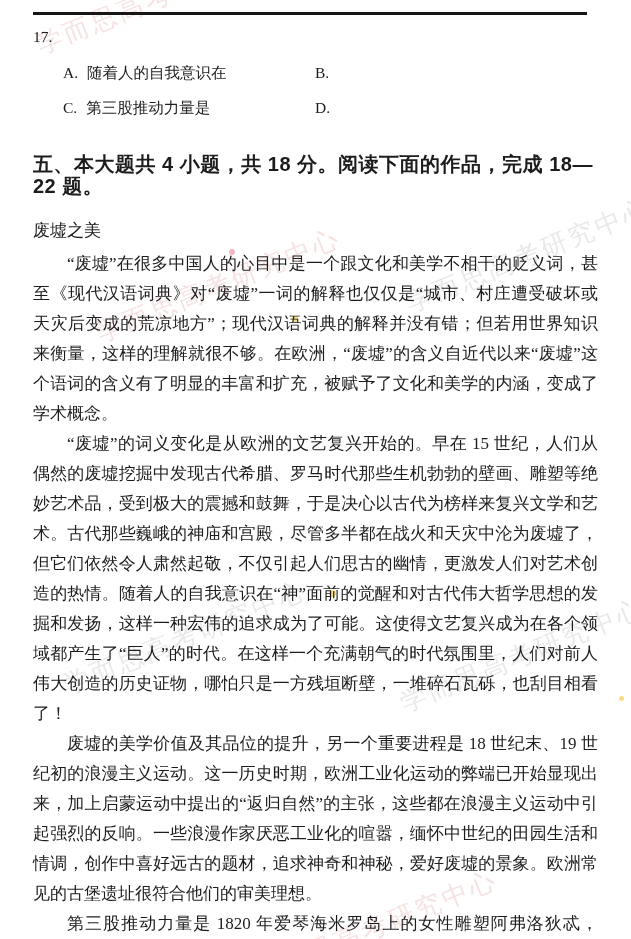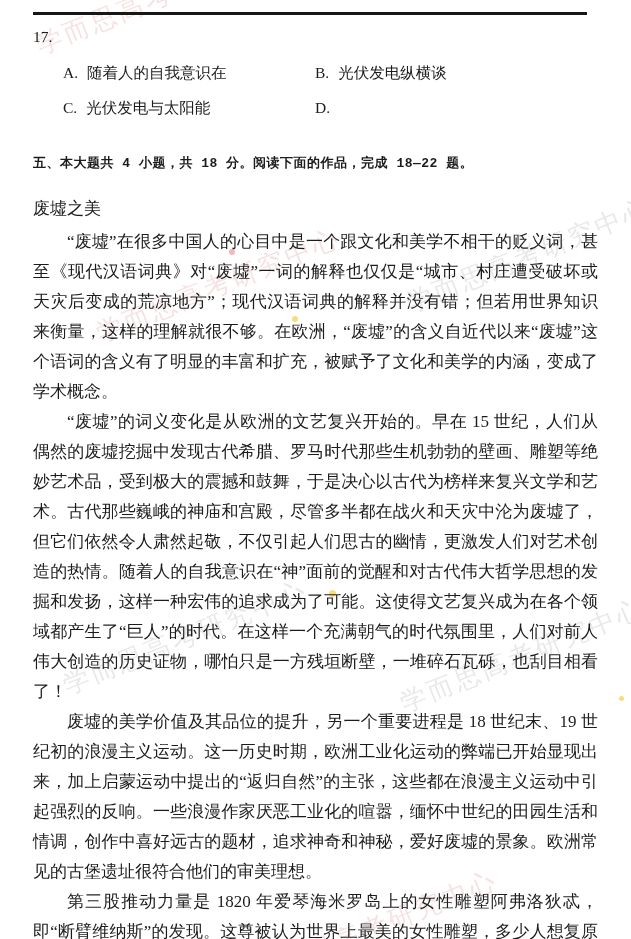--- a/index.html
+++ b/index.html
@@ -26,23 +26,23 @@
   .q17 { margin-top: 11px; font-size: 15.5px; line-height: 22px; }
   .q17-stem { display: flex; gap: 9px; }
   .options { margin-top: 14px; padding-left: 30px; }
   .option-row { display: flex; margin-bottom: 13px; }
   .option { display: flex; gap: 9px; font-size: 15.5px; line-height: 22px; }
   .option.left { width: 252px; }
 
   
   .section-header {
     margin-top: 34px;
-    font-family: Liberation Mono, monospace;
+    font-family: Liberation Sans, sans-serif;
     font-weight: bold;
-    font-size: 13px;
+    font-size: 20px;
     line-height: 22px;
     letter-spacing: 0.5px;
   }
 
   
   .essay-title {
     margin-top: 22px;
     text-align: left;
     font-size: 17px;
     line-height: 24px;
@@ -99,27 +99,26 @@
         <span>17.</span>
       </div>
       <div class="options">
         <div class="option-row">
           <div class="option left">
             <span>A.</span>
             <span>随着人的自我意识在</span>
           </div>
           <div class="option">
             <span>B.</span>
-            <span>光伏发电纵横谈</span>
           </div>
         </div>
         <div class="option-row">
           <div class="option left">
             <span>C.</span>
-            <span>光伏发电与太阳能</span>
+            <span>第三股推动力量是</span>
           </div>
           <div class="option">
             <span>D.</span>
           </div>
         </div>
       </div>
     </div>
 
     <div class="section-header">五、本大题共 4 小题，共 18 分。阅读下面的作品，完成 18—22 题。</div>
 

